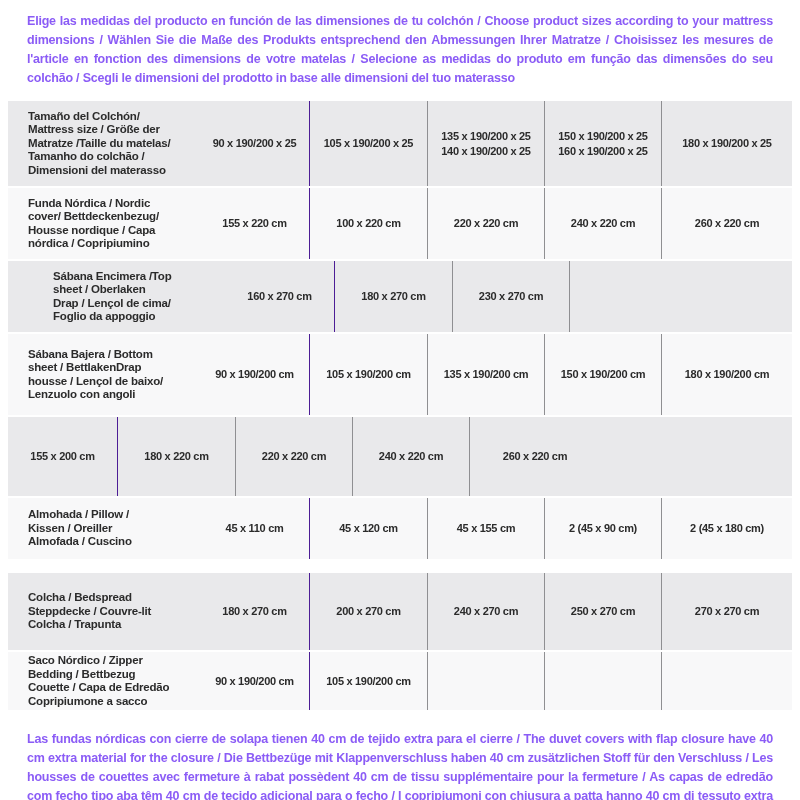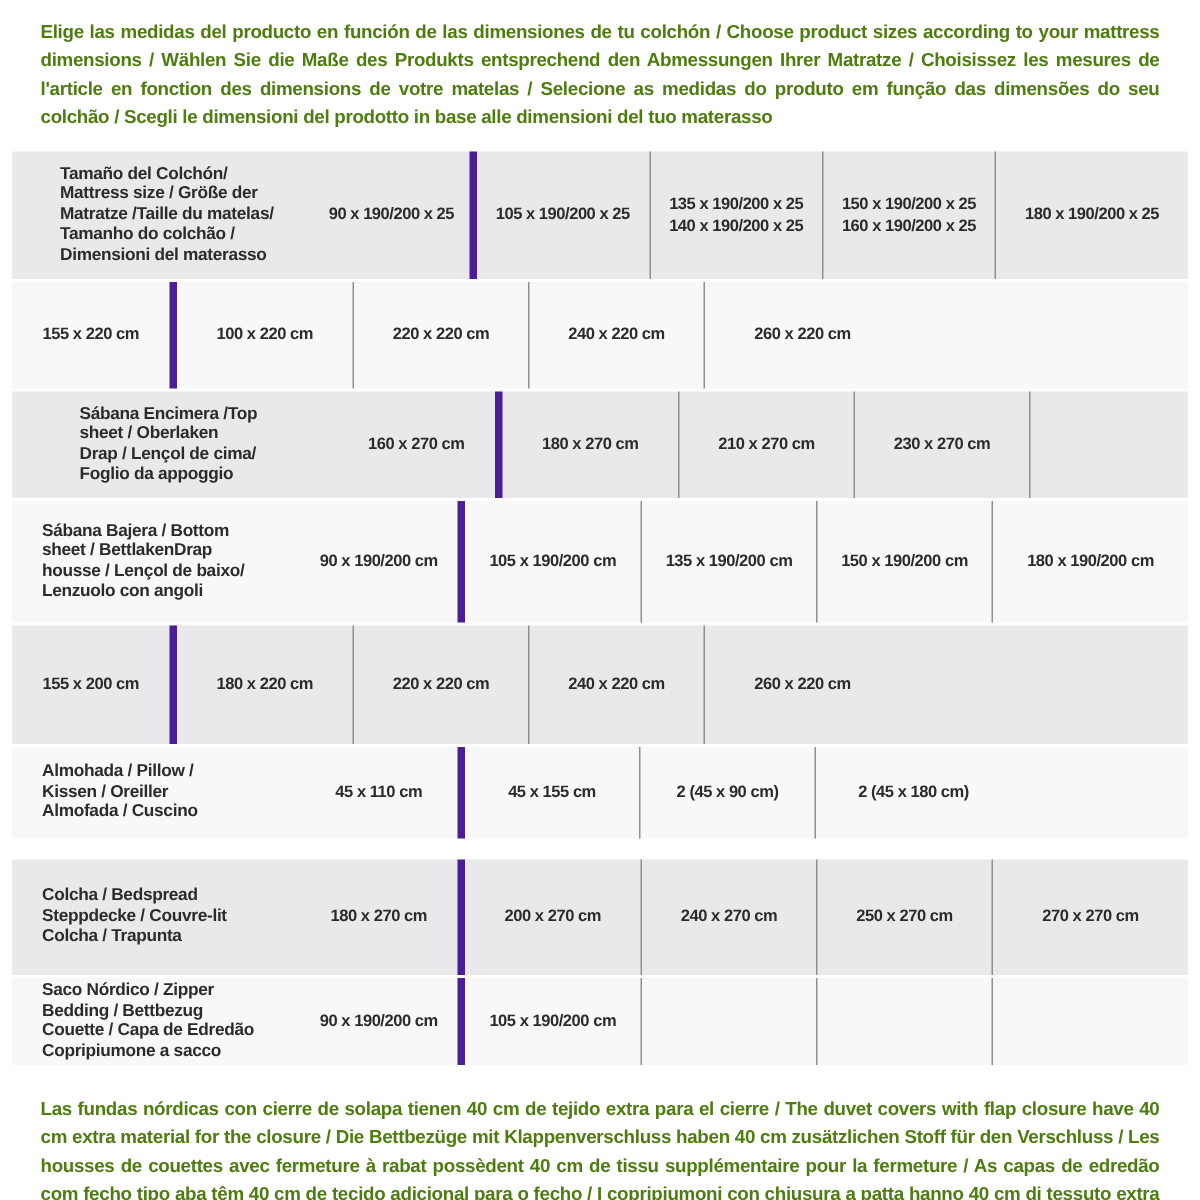--- a/index.html
+++ b/index.html
@@ -7,21 +7,21 @@
     width:800px;height:800px;overflow:hidden;
     font-family:"Liberation Sans","DejaVu Sans",sans-serif;
     color:#2b2b2b;-webkit-font-smoothing:antialiased;
   }
   .note{
     font-weight:bold;
     font-size:12.5px;
     line-height:19px;
     text-align:justify;
     letter-spacing:-0.2px;
-    color:#4d7c0f;
+    color:#8b5cf6;
   }
   .top-note{margin:12px 27px 0 27px;}
   .bottom-note{margin:20px 27px 0 27px;}
   .size-table{
     margin:13px 8px 0 8px;
     width:784px;
   }
   .trow{
     display:flex;
     align-items:stretch;
@@ -44,26 +44,26 @@
     letter-spacing:-0.2px;
     text-align:left;
   }
   .cell.val{
     justify-content:center;
     text-align:center;
     font-size:11px;
     line-height:15px;
     letter-spacing:-0.3px;
   }
-  .v1{width:110px;border-right:5px solid #4c1d95;}
+  .v1{width:110px;border-right:1px solid #4c1d95;}
   .v2{width:118px;border-right:1px solid #8f8f92;}
   .v3{width:117px;border-right:1px solid #8f8f92;}
   .v4{width:117px;border-right:1px solid #8f8f92;}
   .v5{width:130px;}
-  .r1{min-height:85px;padding-left:12px;}
+  .r1{min-height:85px;}
   .r2{min-height:71px;}
   .r3{min-height:71px;padding-left:25px;}
   .r4{min-height:81px;}
   .r5{min-height:79px;}
   .r6{min-height:61px;}
   .r7{min-height:77px;margin-top:14px;}
   .r8{min-height:58px;}
 </style>
 </head>
 <body>
@@ -81,35 +81,38 @@
     <div class="cell val v1">90 x 190/200 x 25</div>
     <div class="cell val v2">105 x 190/200 x 25</div>
     <div class="cell val v3">135 x 190/200 x 25
 140 x 190/200 x 25</div>
     <div class="cell val v4">150 x 190/200 x 25
 160 x 190/200 x 25</div>
     <div class="cell val v5">180 x 190/200 x 25</div>
   </div>
 
   <div class="trow lite r2">
+    <div class="cell lbl">Funda Nórdica /  Nordic
+cover/ Bettdeckenbezug/
+Housse nordique  / Capa
+nórdica / Copripiumino</div>
     <div class="cell val v1">155 x 220 cm</div>
     <div class="cell val v2">100 x 220 cm</div>
     <div class="cell val v3">220 x 220 cm</div>
     <div class="cell val v4">240 x 220 cm</div>
     <div class="cell val v5">260 x 220 cm</div>
   </div>
 
   <div class="trow gray r3">
     <div class="cell lbl">Sábana Encimera /Top
 sheet / Oberlaken
 Drap / Lençol de cima/
 Foglio da appoggio</div>
     <div class="cell val v1">160 x 270 cm</div>
     <div class="cell val v2">180 x 270 cm</div>
-    <div class="cell val v3">210 x 270 cm</div>
     <div class="cell val v4">230 x 270 cm</div>
   </div>
 
   <div class="trow lite r4">
     <div class="cell lbl">Sábana Bajera / Bottom
 sheet / BettlakenDrap
 housse / Lençol de baixo/
 Lenzuolo con angoli</div>
     <div class="cell val v1">90 x 190/200 cm</div>
     <div class="cell val v2">105 x 190/200 cm</div>
@@ -124,20 +127,21 @@
     <div class="cell val v3">220 x 220 cm</div>
     <div class="cell val v4">240 x 220 cm</div>
     <div class="cell val v5">260 x 220 cm</div>
   </div>
 
   <div class="trow lite r6">
     <div class="cell lbl">Almohada  / Pillow /
 Kissen / Oreiller
 Almofada / Cuscino</div>
     <div class="cell val v1">45 x 110 cm</div>
+    <div class="cell val v2">45 x 120 cm</div>
     <div class="cell val v3">45 x 155 cm</div>
     <div class="cell val v4">2 (45 x 90 cm)</div>
     <div class="cell val v5">2 (45 x 180 cm)</div>
   </div>
 
   <div class="trow gray r7">
     <div class="cell lbl">Colcha / Bedspread
 Steppdecke / Couvre-lit
 Colcha / Trapunta</div>
     <div class="cell val v1">180 x 270 cm</div>

